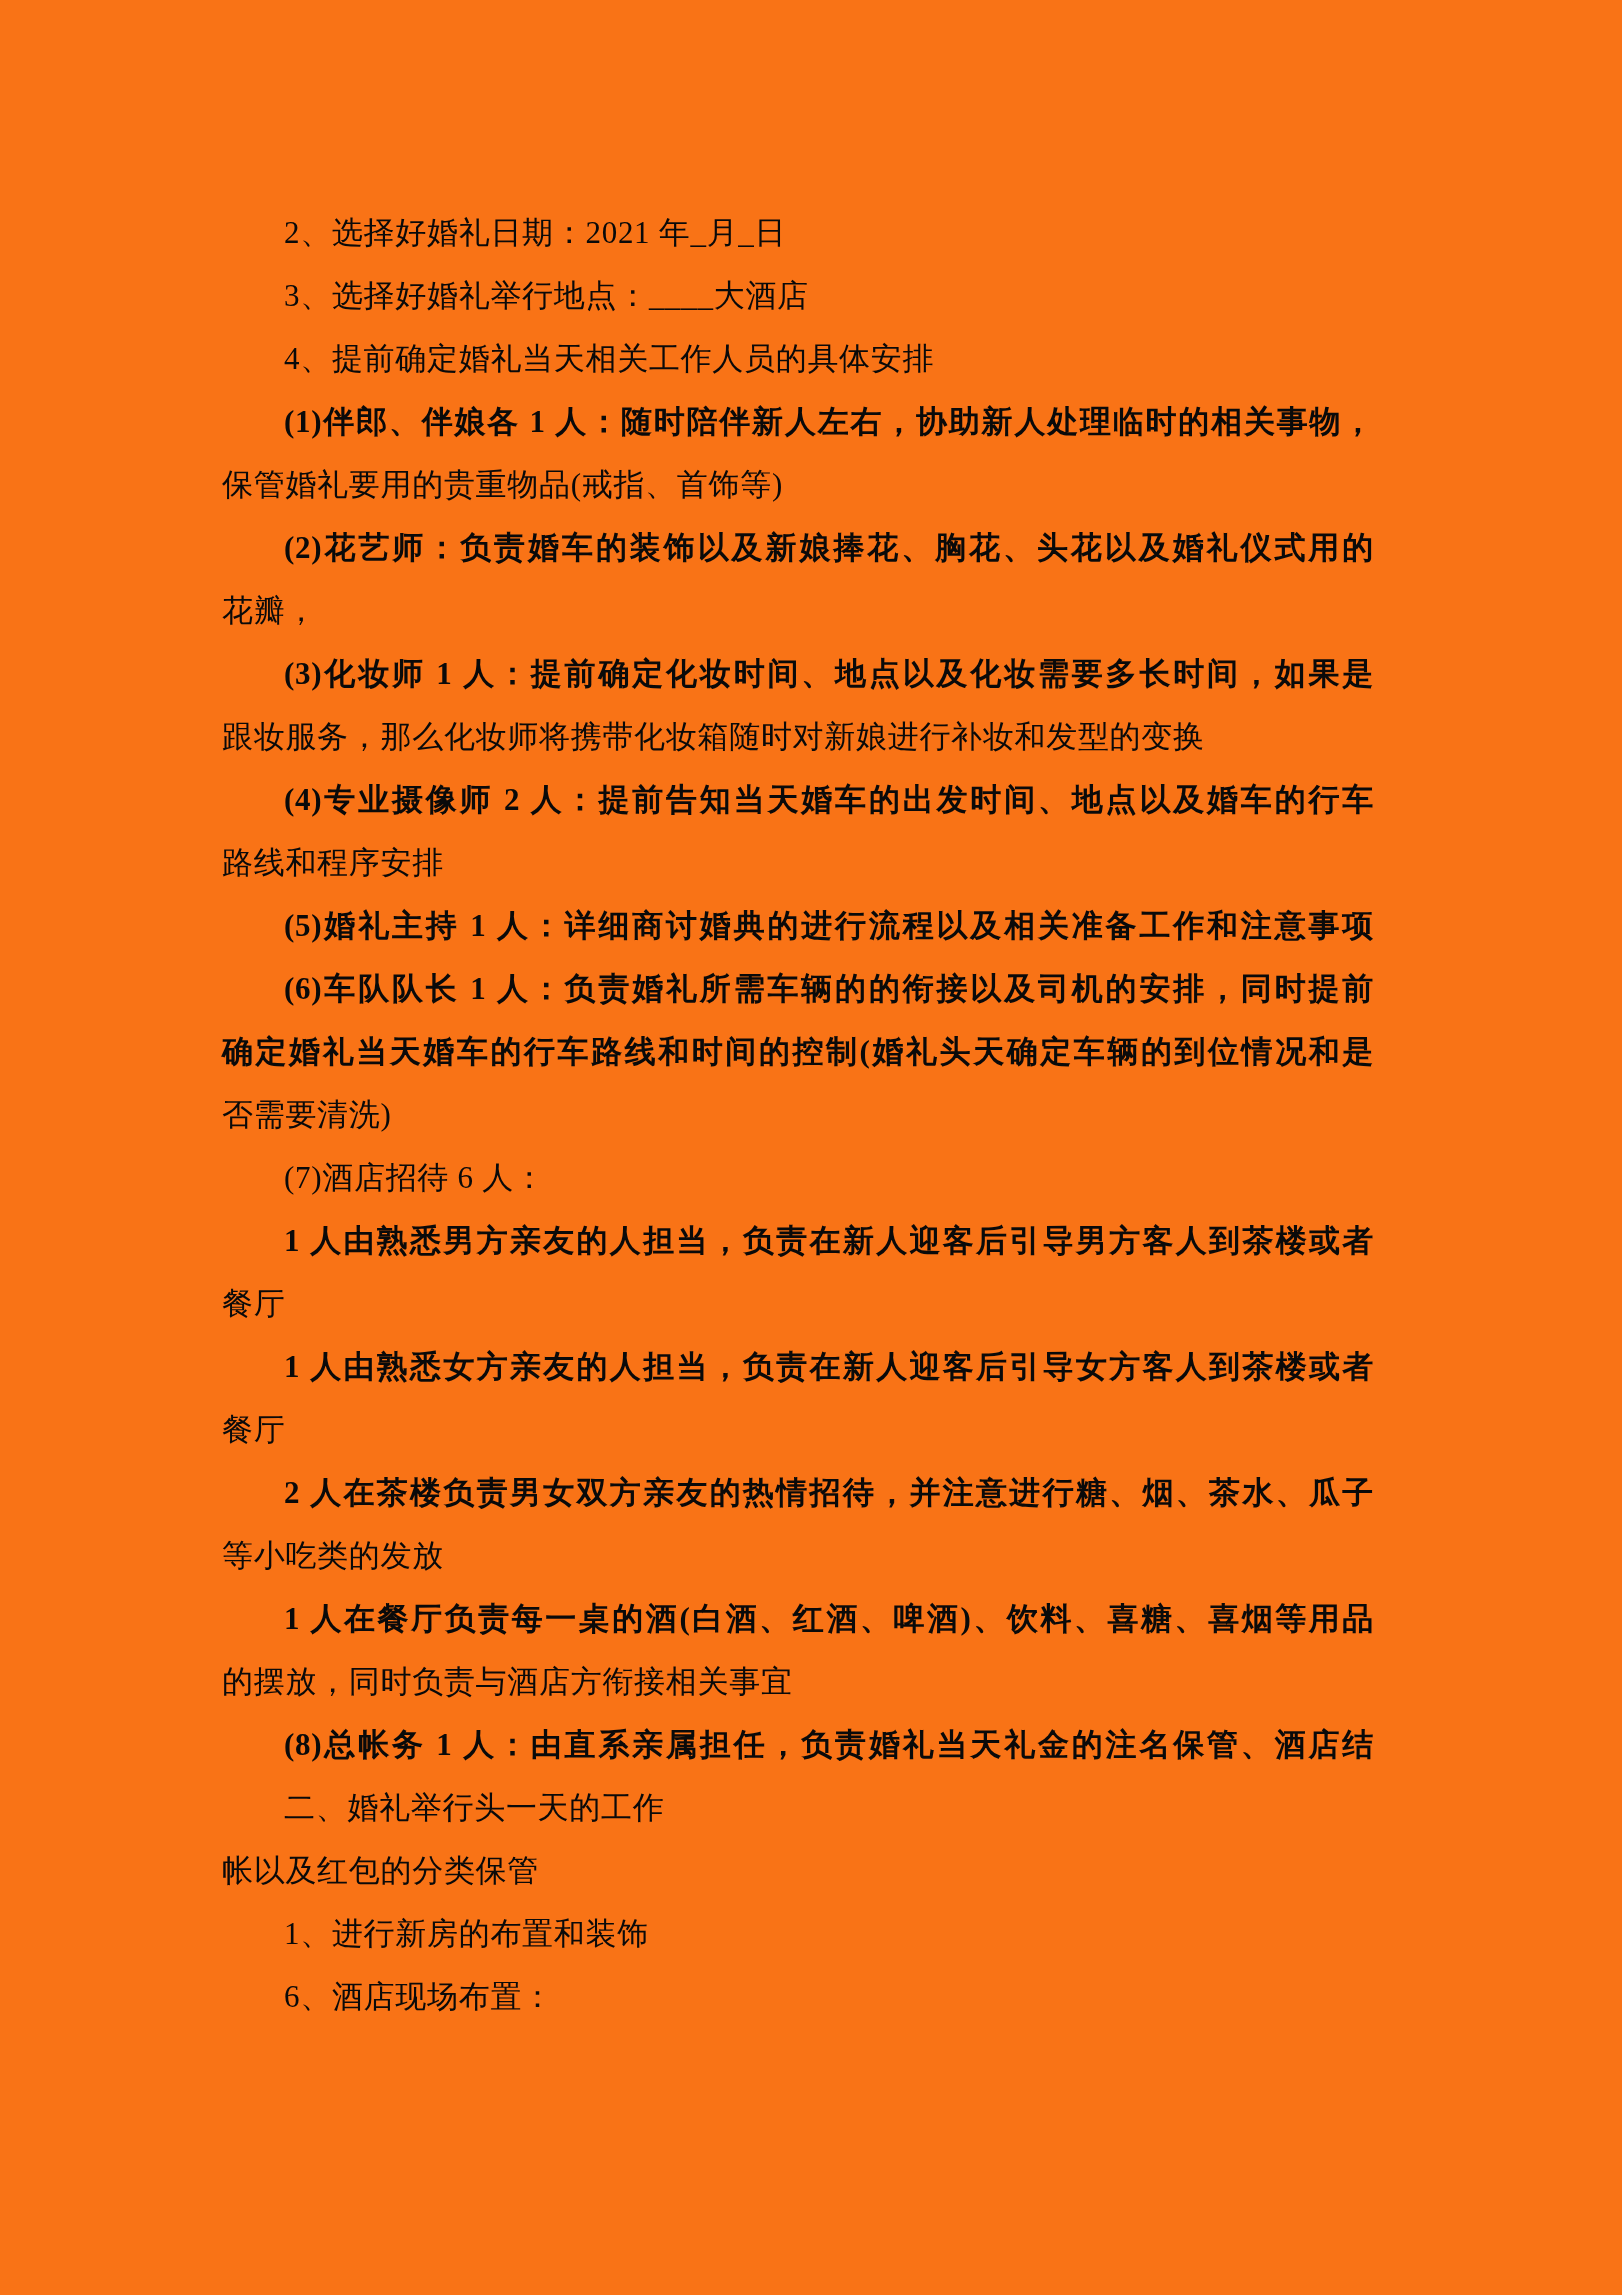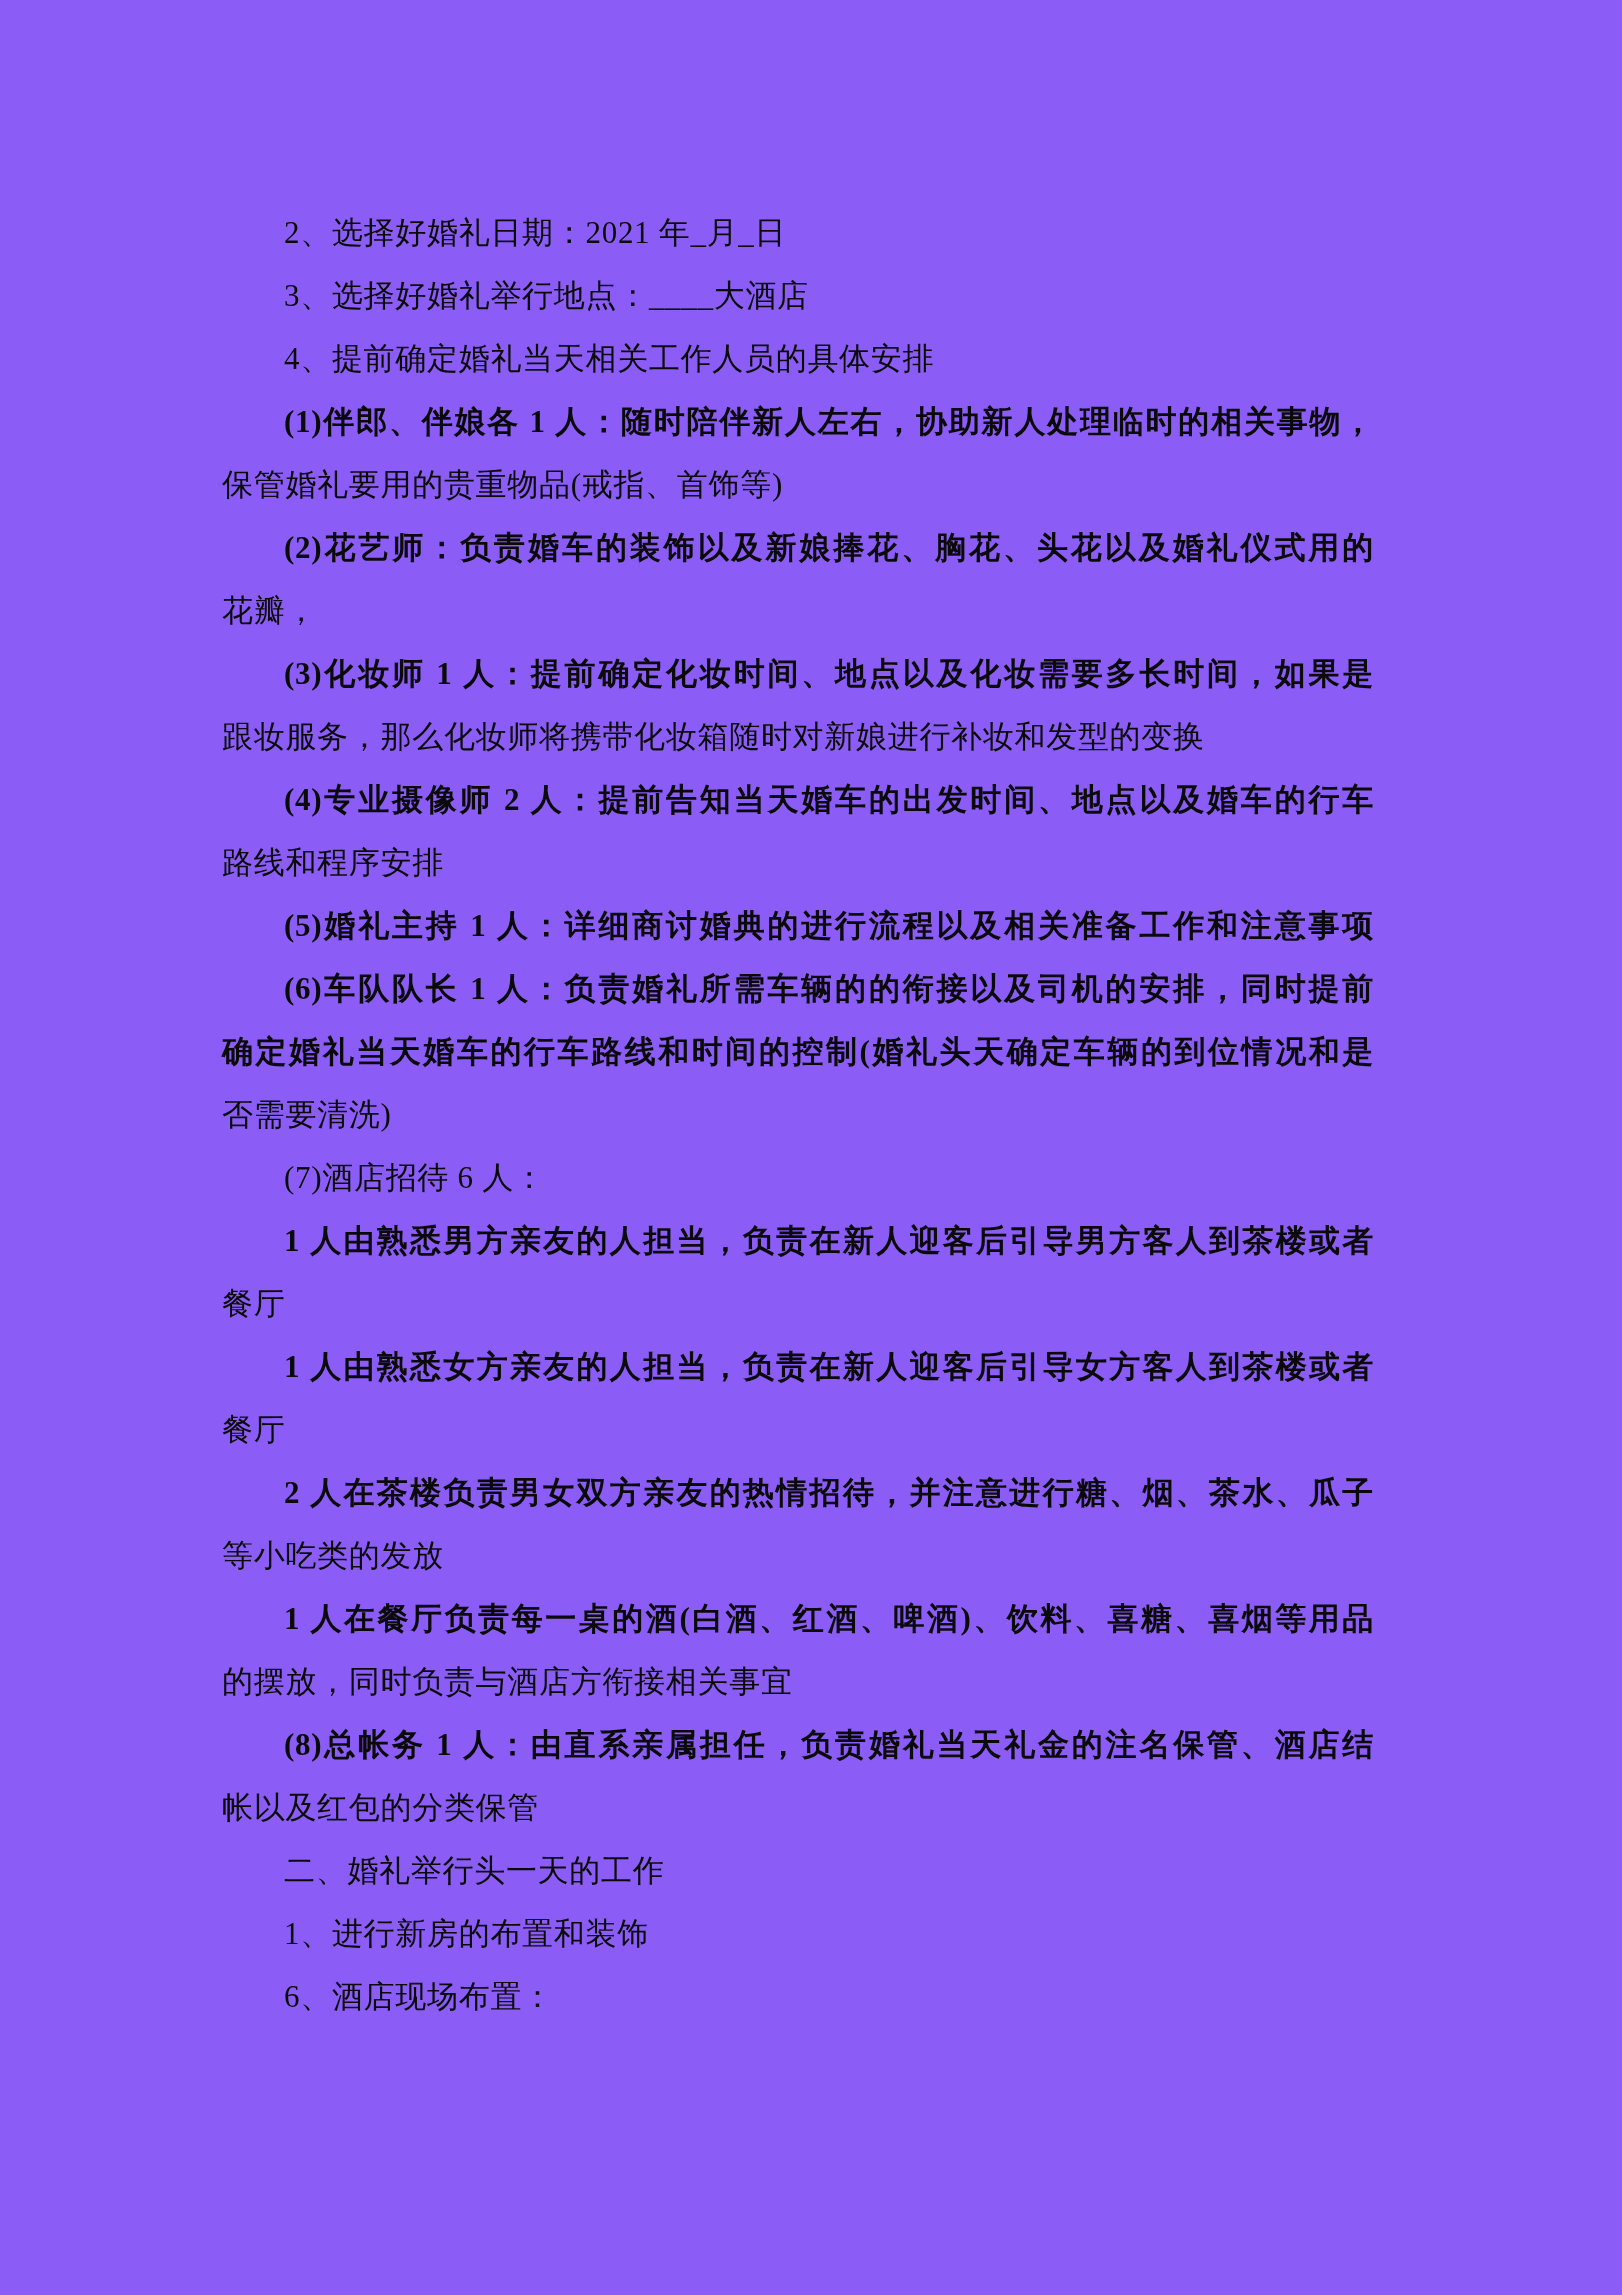--- a/index.html
+++ b/index.html
@@ -12,21 +12,21 @@
   body {
     background: #fbfbfb;
     font-family: "Liberation Serif", "DejaVu Serif", serif;
   }
   .page {
     position: absolute;
     left: 0;
     top: 0;
     width: 1623px;
     height: 2295px;
-    background: #8b5cf6;
+    background: #f97316;
   }
   .page-body {
     position: absolute;
     left: 222px;
     top: 201px;
     width: 1152px;
   }
   .line {
     font-size: 31px;
     height: 63px;
@@ -68,19 +68,19 @@
       <div class="line indent">(7)酒店招待 6 人：</div>
       <div class="line indent justify">1 人由熟悉男方亲友的人担当，负责在新人迎客后引导男方客人到茶楼或者</div>
       <div class="line">餐厅</div>
       <div class="line indent justify">1 人由熟悉女方亲友的人担当，负责在新人迎客后引导女方客人到茶楼或者</div>
       <div class="line">餐厅</div>
       <div class="line indent justify">2 人在茶楼负责男女双方亲友的热情招待，并注意进行糖、烟、茶水、瓜子</div>
       <div class="line">等小吃类的发放</div>
       <div class="line indent justify">1 人在餐厅负责每一桌的酒(白酒、红酒、啤酒)、饮料、喜糖、喜烟等用品</div>
       <div class="line">的摆放，同时负责与酒店方衔接相关事宜</div>
       <div class="line indent justify">(8)总帐务 1 人：由直系亲属担任，负责婚礼当天礼金的注名保管、酒店结</div>
+      <div class="line indent">二、婚礼举行头一天的工作</div>
       <div class="line">帐以及红包的分类保管</div>
-      <div class="line indent">二、婚礼举行头一天的工作</div>
       <div class="line indent">1、进行新房的布置和装饰</div>
       <div class="line indent">6、酒店现场布置：</div>
     </main>
 </div>
 
 
 </body></html>

